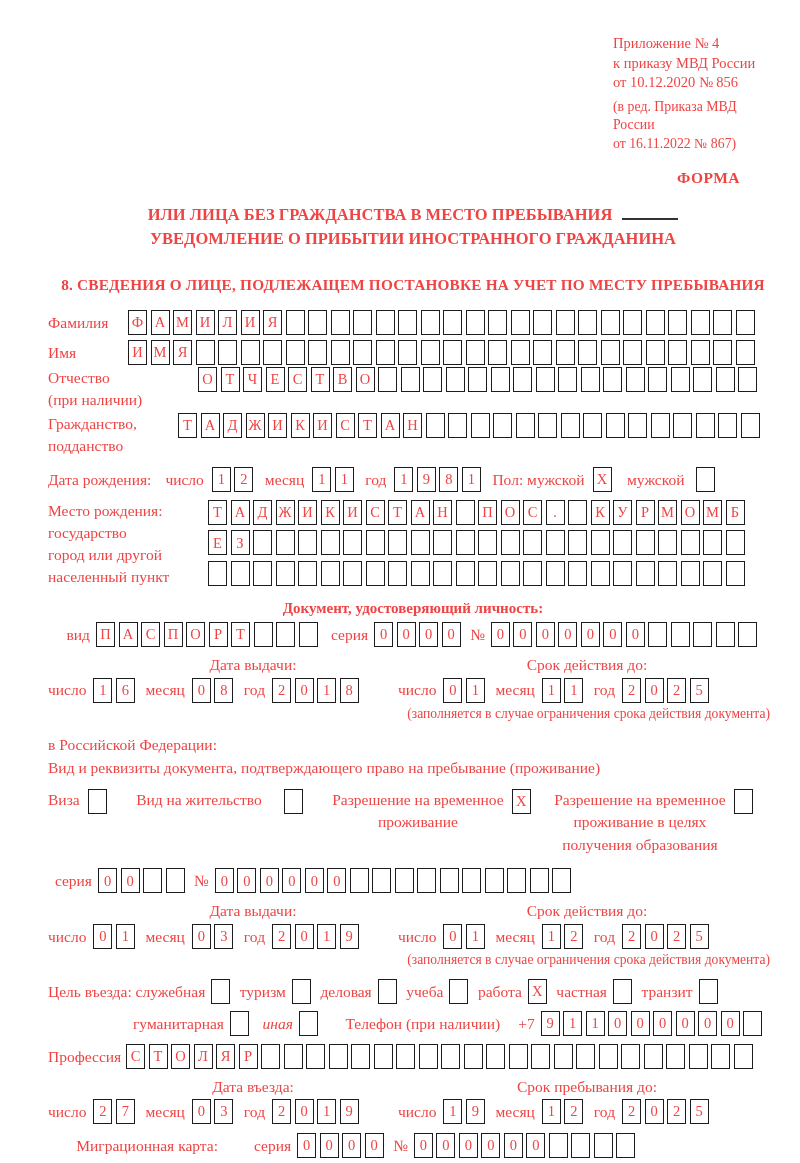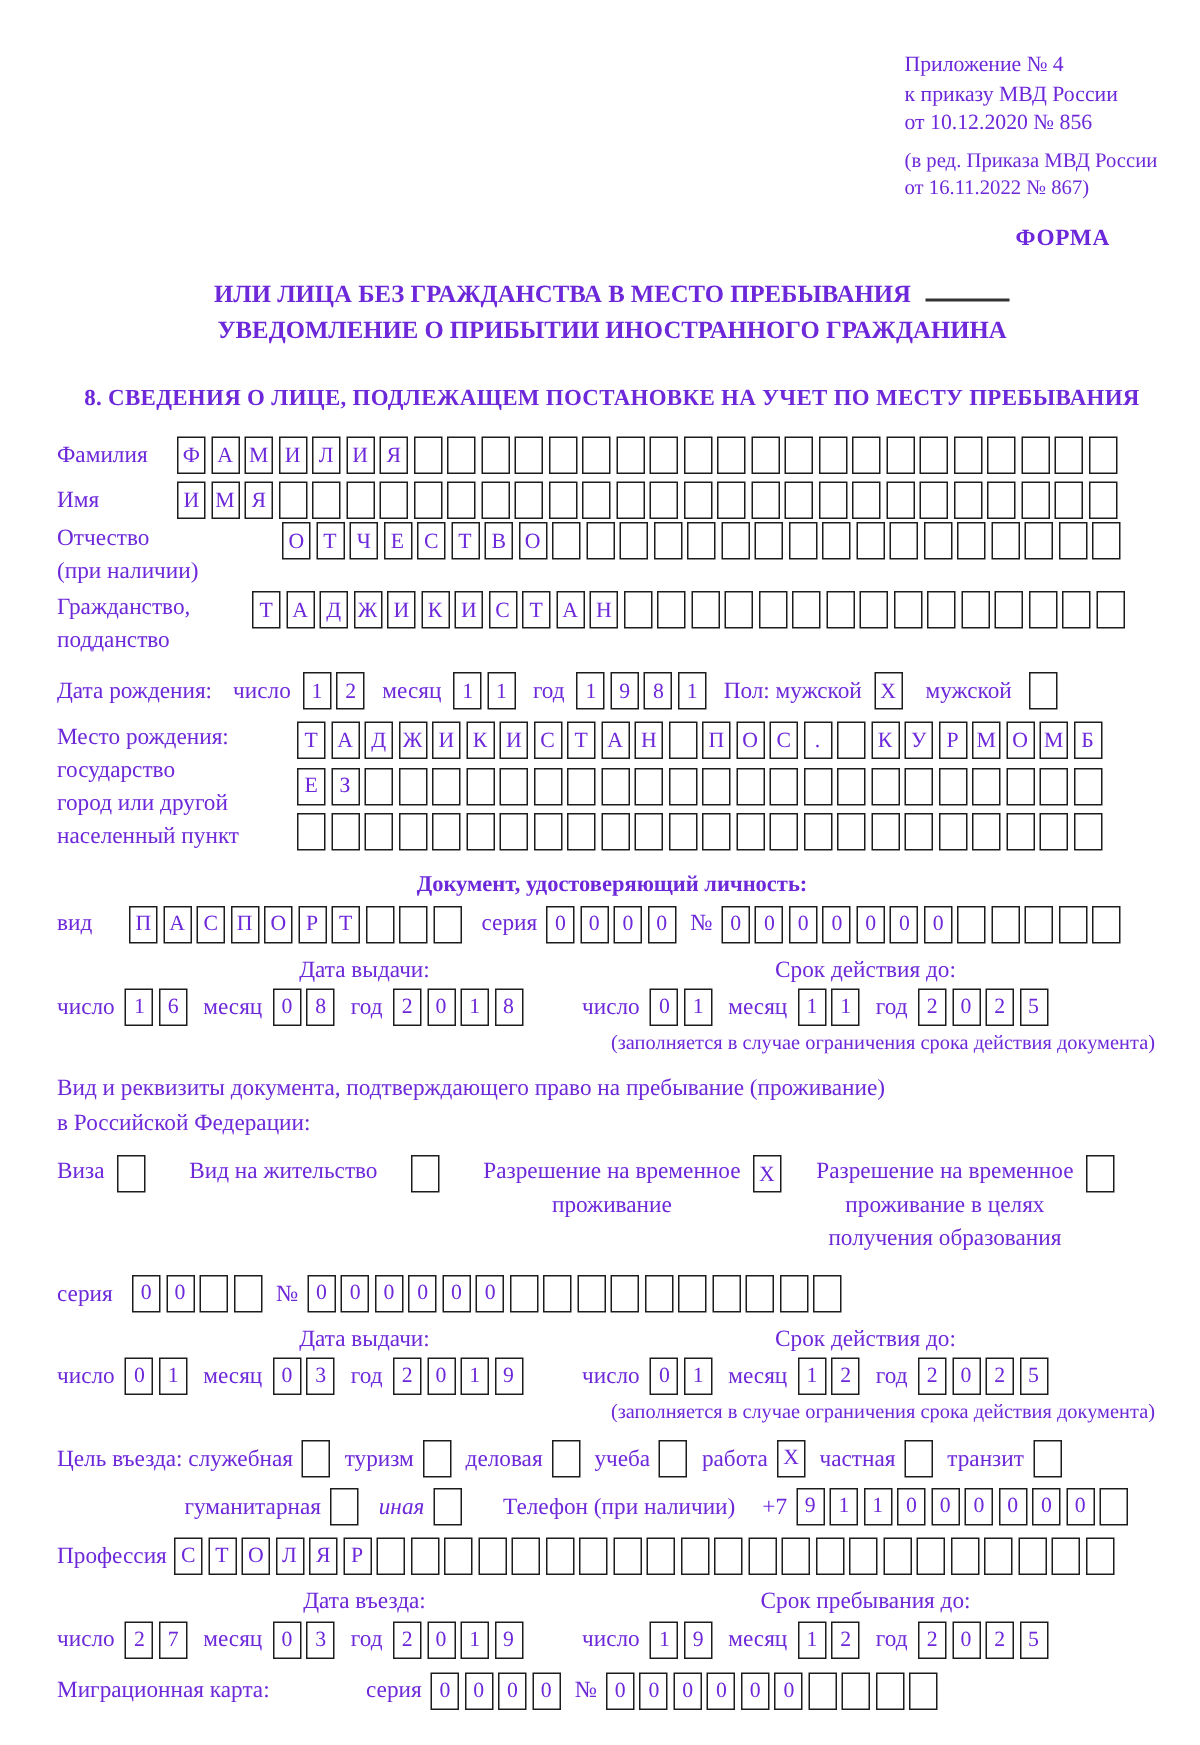--- a/index.html
+++ b/index.html
@@ -1,19 +1,19 @@
 <!DOCTYPE html>
 <html lang="ru"><head>
 <meta charset="utf-8">
 <style>
   html,body{margin:0;padding:0;background:#ffffff;}
   .page{
     width:800px;height:1163px;box-sizing:border-box;
-    background:#fff;color:#6d28d9;
-    padding:34px 22px 0 38px;
+    background:#fff;color:#ef4444;
+    padding:34px 22px 0 48px;
     font-family:"Liberation Serif","DejaVu Serif",serif;
     font-size:15.5px;line-height:1.25;
     overflow:hidden;
   }
   
   .hdr{margin-left:565px;font-size:14.5px;line-height:1.35;}
   .hdr .grp2{margin-top:5px;font-size:13.8px;}
   .forma{text-align:right;font-weight:bold;margin:14px 38px 0 0;font-size:15.5px;letter-spacing:.5px;}
   
   .title{text-align:center;font-weight:bold;font-size:16.5px;margin-top:16px;line-height:1.45;}
@@ -27,21 +27,21 @@
     border:1.8px solid #1c1c1c;margin-right:3.5px;
     font-size:14.5px;line-height:1;background:#fff;
   }
   
   .frow{display:flex;align-items:center;margin-top:5px;}
   .frow.top{align-items:flex-start;}
   .flabel{flex:0 0 auto;}
   .w80{width:80px;} .w150{width:150px;} .w130{width:130px;} .w160{width:160px;}
   .w78{width:78px;}
   .lbl2{line-height:22px;}
-  .inline-row{display:flex;align-items:center;margin-top:9px;flex-wrap:nowrap;}
+  .inline-row{display:flex;align-items:center;margin-top:9px;flex-wrap:nowrap;text-align:right;}
   .inline-row > *{flex:0 0 auto;}
   .g8 > * + *{margin-left:8px;}
   .g6 > * + *{margin-left:6px;}
   .doc-head{text-align:center;font-weight:bold;font-size:15px;margin-top:8px;}
   
   .dateblock{display:flex;margin-top:8px;}
   .dcol{width:340px;}
   .dcol-right{width:378px;margin-left:10px;}
   .dtitle{text-align:center;margin-bottom:3px;}
   .dtitle.shift{padding-left:70px;}
@@ -420,22 +420,22 @@
             <span class="cell">0</span>
             <span class="cell">2</span>
             <span class="cell">5</span>
           </span>
       </div>
     </div>
   </div>
   <div class="vnote">(заполняется в случае ограничения срока действия документа)</div>
 
   <div class="para">
+    <div>в Российской Федерации:</div>
     <div>Вид и реквизиты документа, подтверждающего право на пребывание (проживание)</div>
-    <div>в Российской Федерации:</div>
   </div>
 
   <div class="permit-row">
     <div class="cb-group">
       <span class="txt">Виза</span>
       <span class="cells">
           <span class="cell"></span>
         </span>
     </div>
     <div class="cb-group" style="margin-left:26px;">

